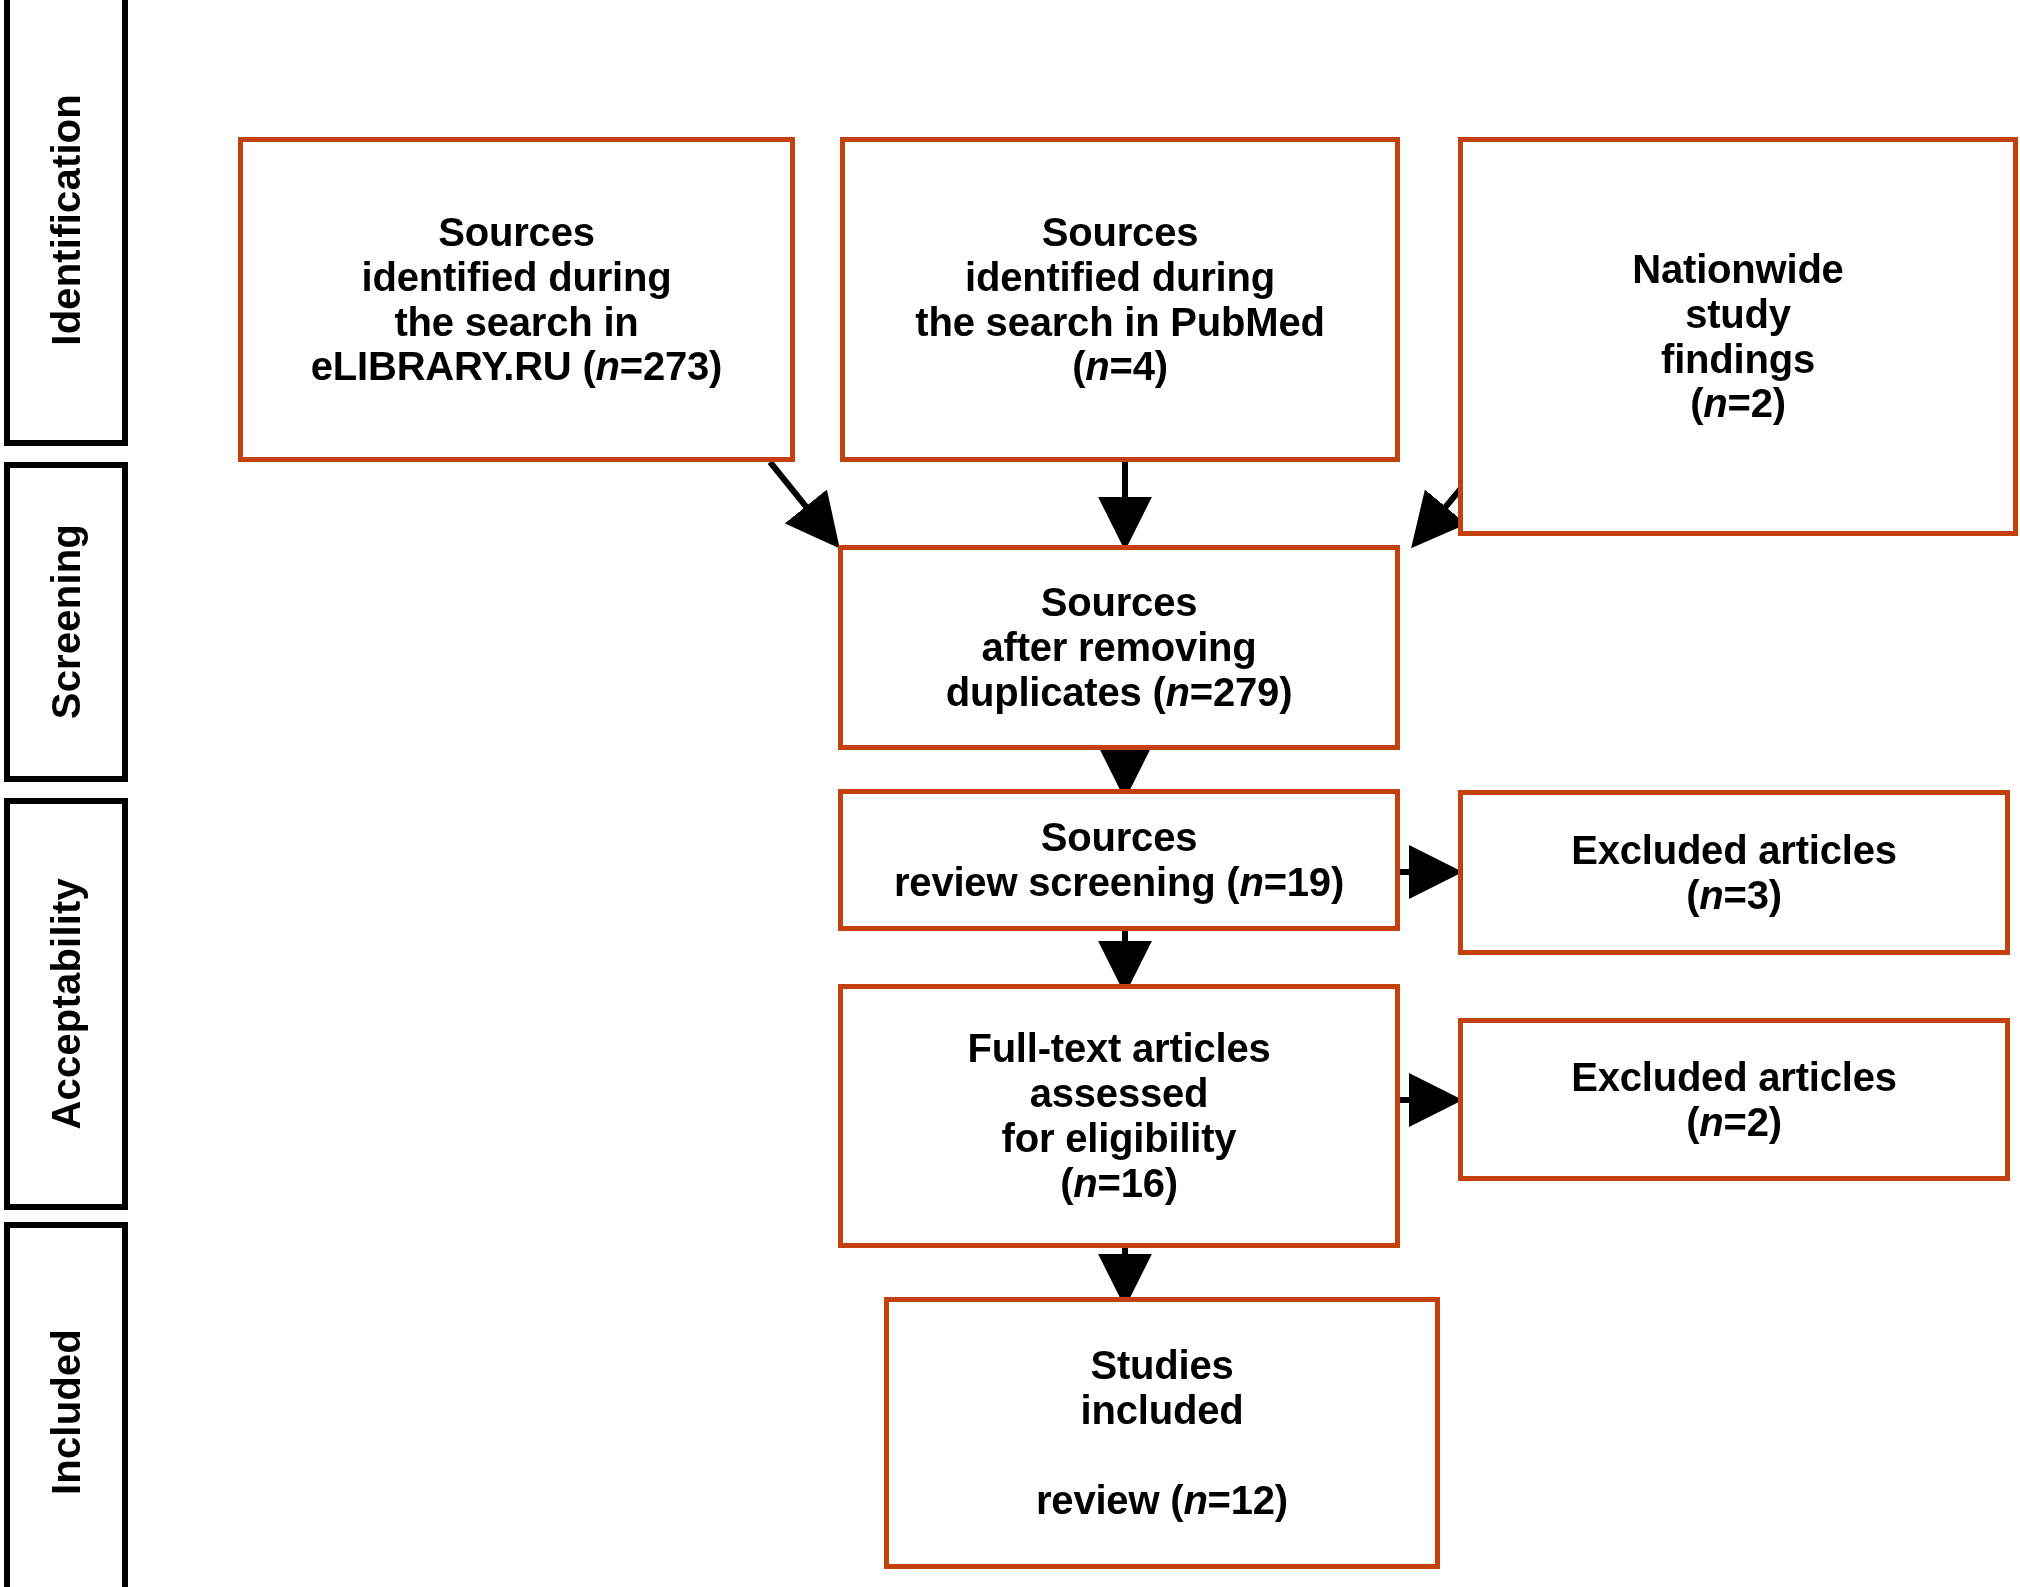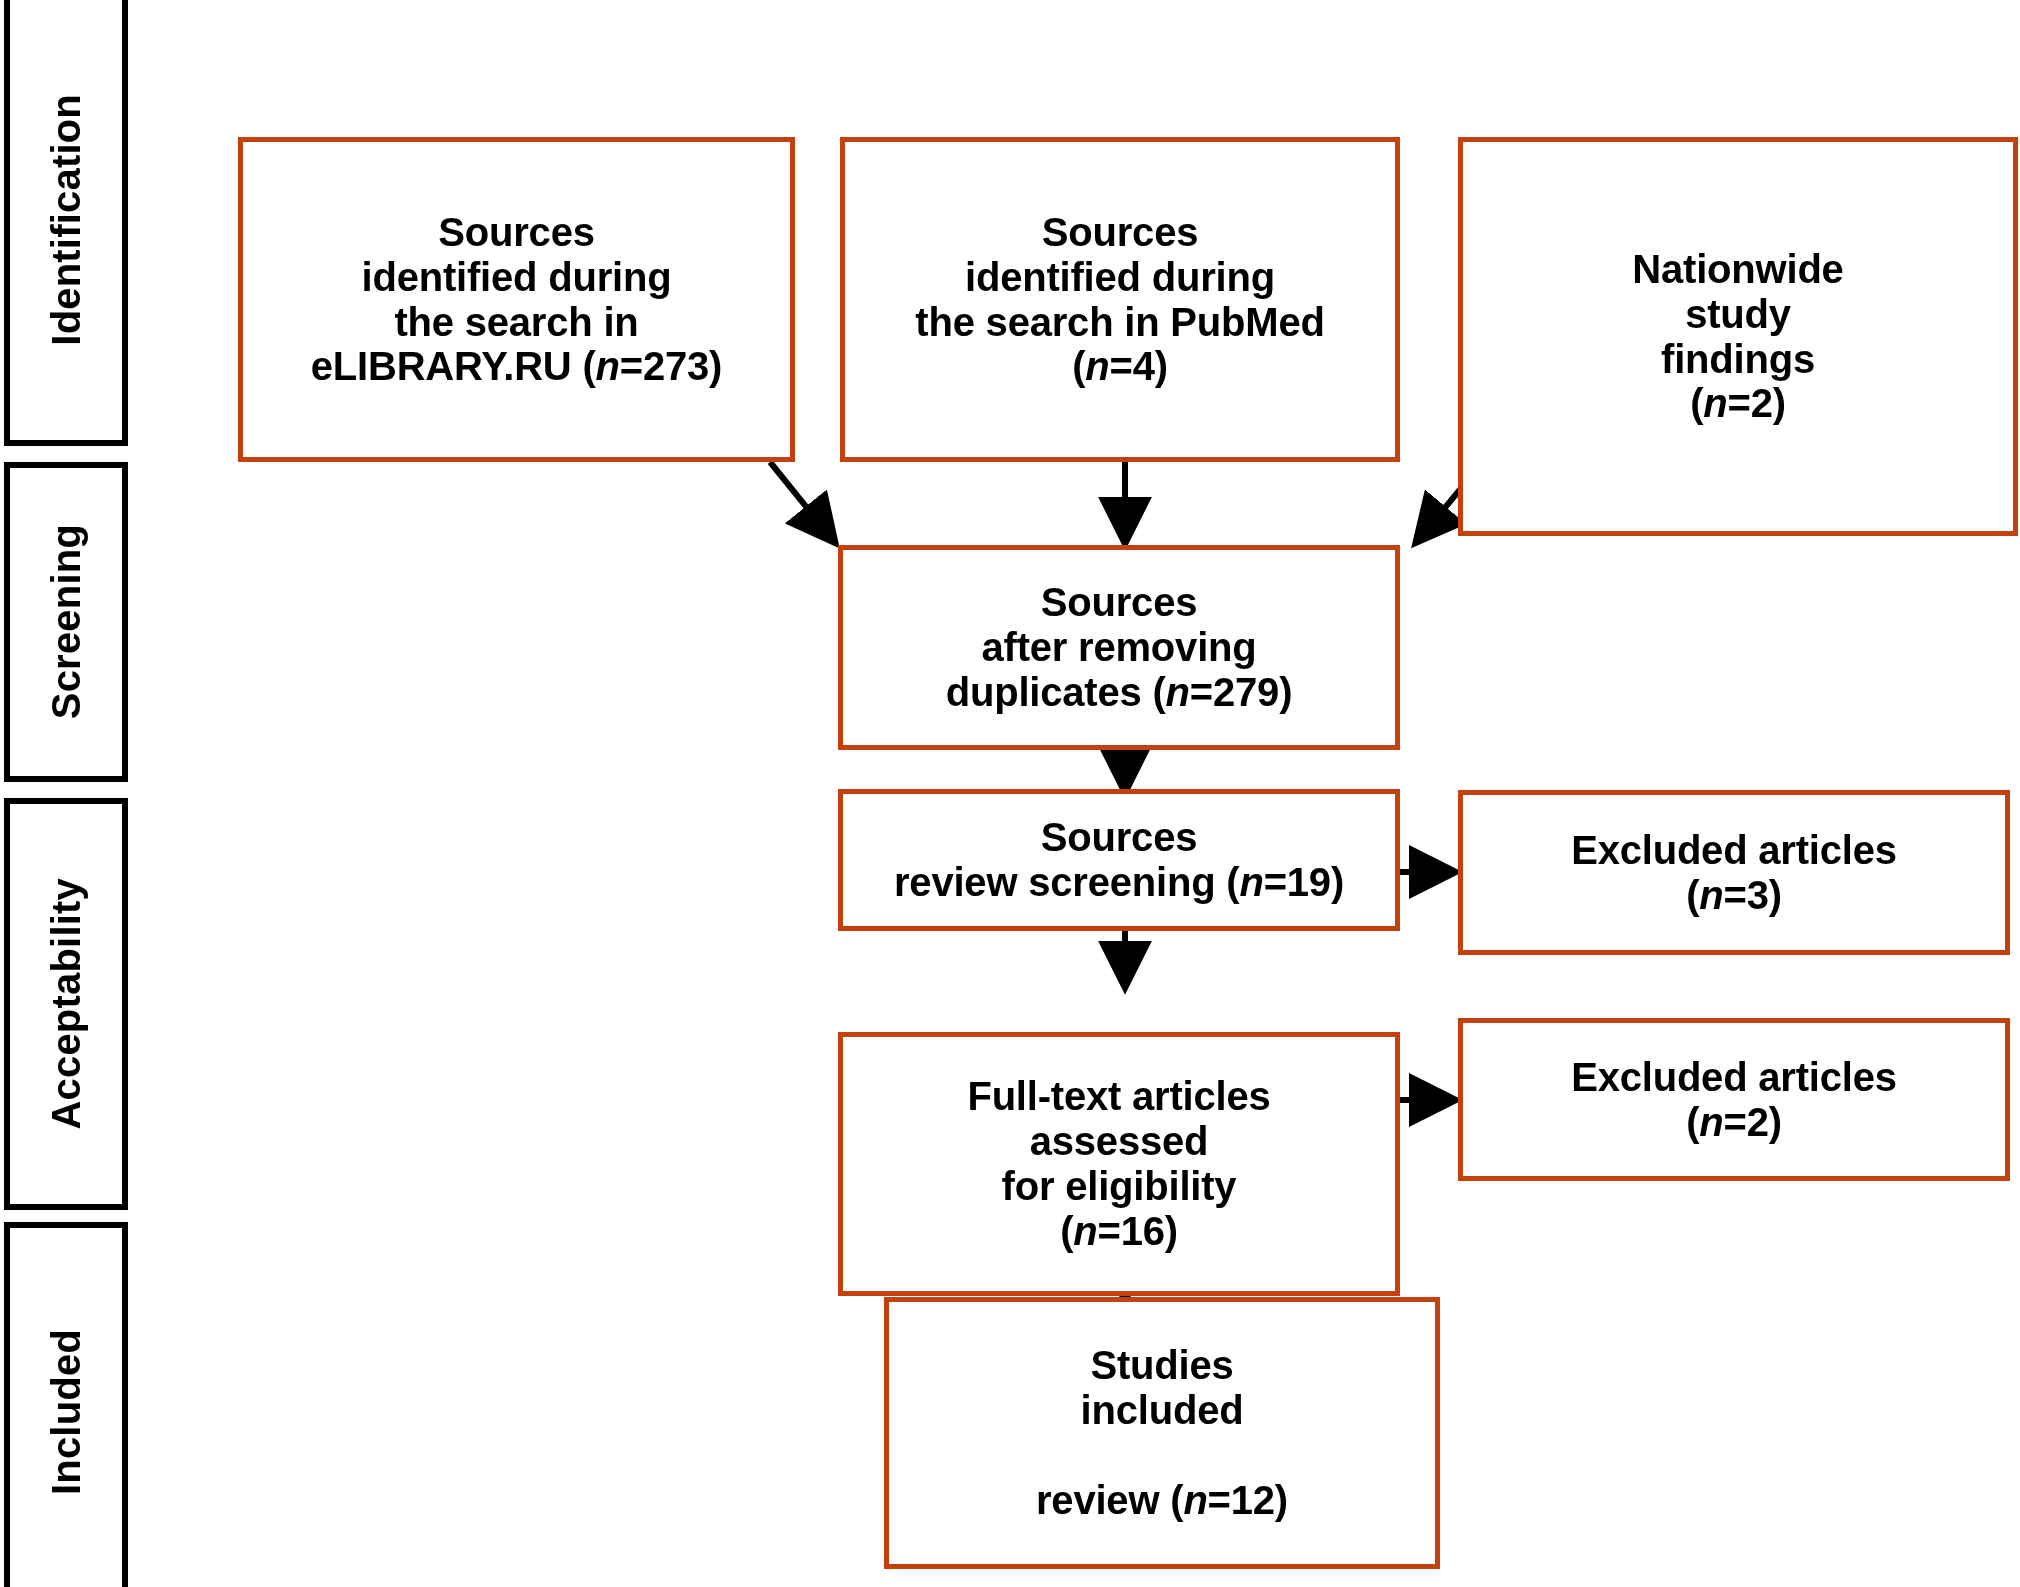--- a/index.html
+++ b/index.html
@@ -136,21 +136,21 @@
   </div>
 
   <div class="node" style="left:838px; top:789px; width:562px; height:142px;">
     <div class="txt"><span>Sources</span><br><span>review screening (</span><i>n</i><span>=19)</span></div>
   </div>
 
   <div class="node" style="left:1458px; top:790px; width:552px; height:165px;">
     <div class="txt"><span>Excluded articles</span><br><span>(</span><i>n</i><span>=3)</span></div>
   </div>
 
-  <div class="node" style="left:838px; top:984px; width:562px; height:264px;margin-top:48px;">
+  <div class="node" style="left:838px; top:984px; width:562px; height:264px;">
     <div class="txt"><span>Full-text articles</span><br><span>assessed</span><br><span>for eligibility</span><br><span>(</span><i>n</i><span>=16)</span></div>
   </div>
 
   <div class="node" style="left:1458px; top:1018px; width:552px; height:163px;">
     <div class="txt"><span>Excluded articles</span><br><span>(</span><i>n</i><span>=2)</span></div>
   </div>
 
   <div class="node" style="left:884px; top:1297px; width:556px; height:272px;align-items:center;">
     <div class="txt"><span>Studies</span><br><span>included</span><br><br><span>review (</span><i>n</i><span>=12)</span></div>
   </div>

